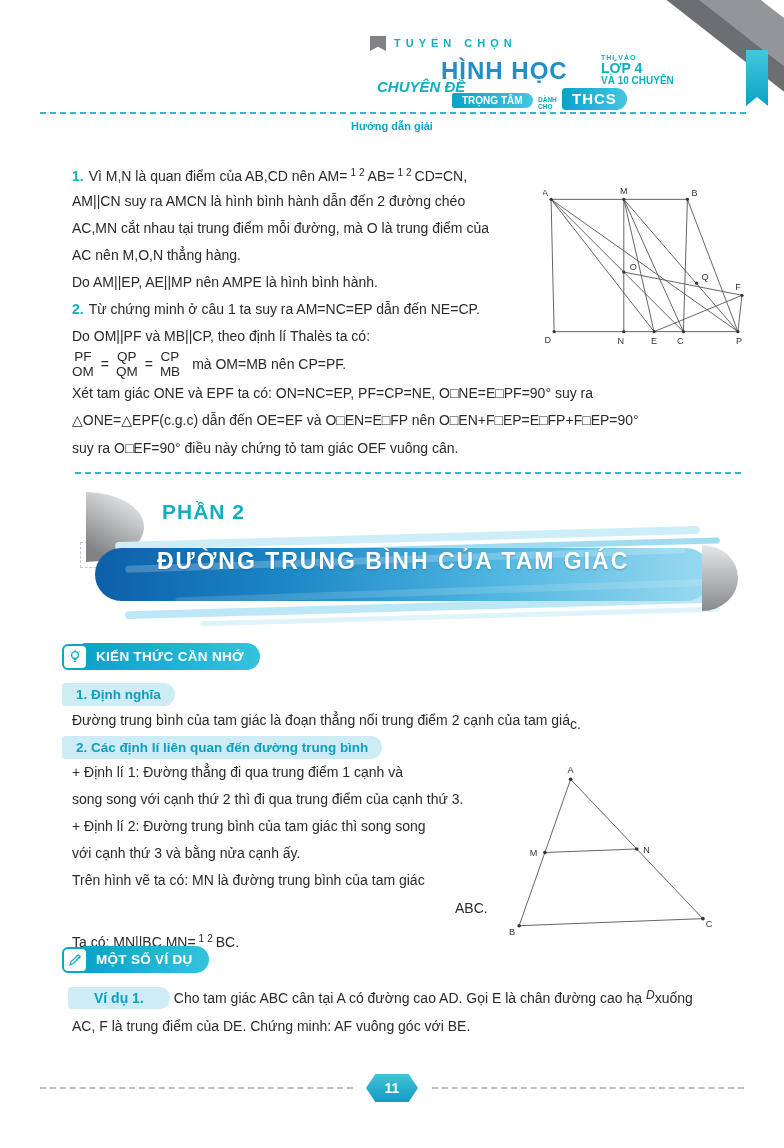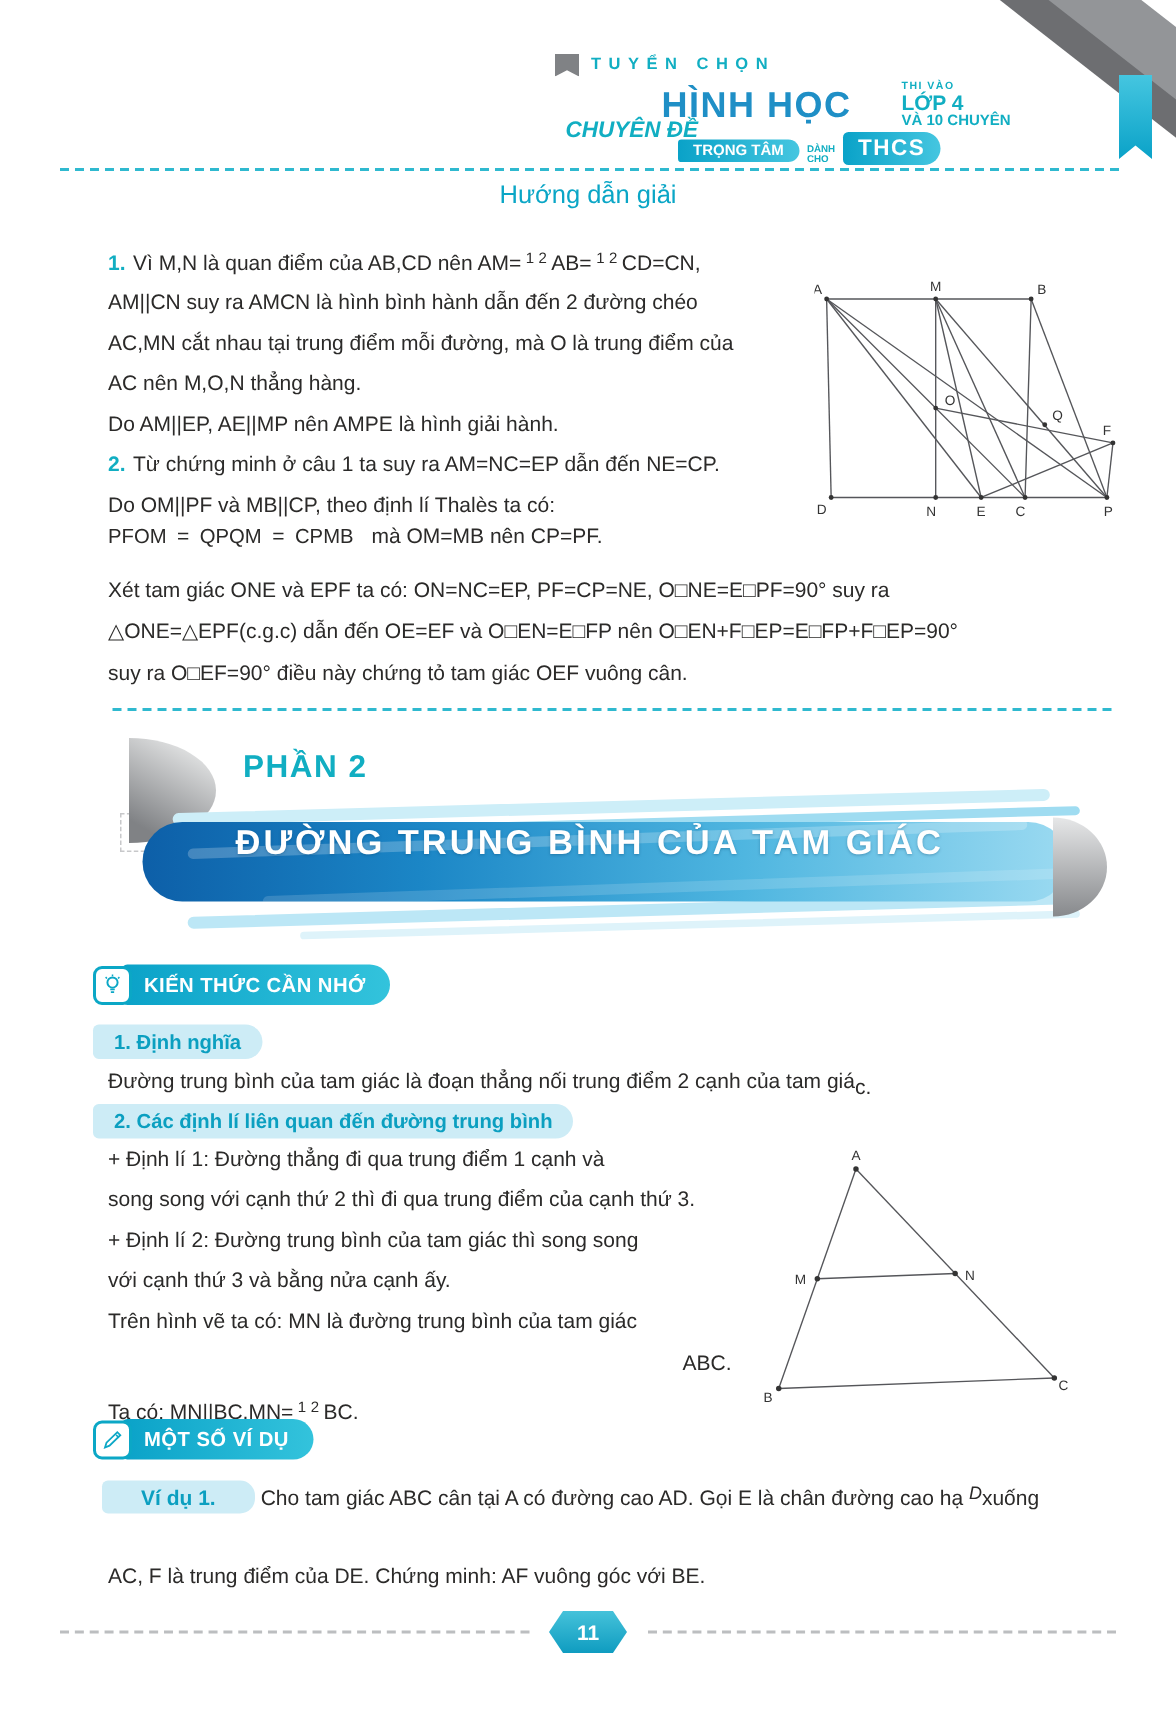--- a/index.html
+++ b/index.html
@@ -25,27 +25,27 @@
   .sub1 { position:absolute; left:452px; top:93px; background:linear-gradient(90deg,#0aa2c8,#45c6e0); color:#fff;
     font-size:10px; font-weight:bold; padding:2px 10px; border-radius:3px 10px 10px 3px; }
   .sub2 { position:absolute; left:538px; top:96px; font-size:6.5px; font-weight:bold; color:#11aec2; width:22px; line-height:7px; }
   .sub3 { position:absolute; left:562px; top:88px; background:linear-gradient(90deg,#0aa2c8,#45c6e0); color:#fff;
     font-size:15px; font-weight:800; padding:2px 10px 3px; border-radius:4px 12px 12px 4px; letter-spacing:1px; }
   .dash { position:absolute; border-top:2px dashed #2fb9cf; }
   .hdr-dash { left:40px; top:112px; width:706px; }
   .mid-dash { left:75px; top:472px; width:666px; }
 
   
-  .sol-title { position:absolute; left:0; top:120px; width:784px; text-align:center; color:#0aa6c6; font-weight:normal; font-size:17px; }
+  .sol-title { position:absolute; left:0; top:120px; width:784px; text-align:center; color:#0aa6c6; font-weight:bold; font-size:11px; }
   .line { position:absolute; left:72px; font-size:14px; white-space:nowrap; color:#2b2a29; }
   .num { color:#11aec2; font-weight:bold; margin-right:5px; }
   .fr12 { display:inline-block; vertical-align:5px; font-size:10px; margin:16px 3px; }
   .fr12 span:first-child { margin-right:3px; }
   .fracline { display:flex; align-items:center; gap:7px; }
-  .frac { display:inline-flex; flex-direction:row; align-items:center; line-height:15px; font-size:13.5px; }
+  .frac { display:inline-flex; flex-direction:column; align-items:center; line-height:15px; font-size:13.5px; }
   .fracline .tail { margin-left:5px; }
 
   .diag1 { position:absolute; left:543px; top:182px; width:202px; height:167px; }
   .diag2 { position:absolute; left:503px; top:763px; width:212px; height:177px; }
   .diag text { font-size:9px; fill:#333; }
   .diag line, .diag path { stroke:#55565a; stroke-width:0.9; fill:none; }
   .diag circle { fill:#333; }
 
   
   .p2-deco { position:absolute; left:86px; top:492px; width:58px; height:70px;
@@ -78,21 +78,21 @@
     padding:6px 16px 6px 15px; border-radius:4px 14px 14px 4px; letter-spacing:0.3px; white-space:nowrap; }
   .pill { position:absolute; background:#cdecf6; color:#0b9fc0; font-weight:bold; font-size:13.5px;
     padding:4px 14px; border-radius:4px 12px 12px 4px; white-space:nowrap; }
   .ktext { position:absolute; left:72px; font-size:14px; white-space:nowrap; }
   .def-tail { vertical-align:-4px; }
 
   
   .vd-line1 { position:absolute; left:68px; top:988px; font-size:14px; white-space:nowrap; }
   .vd-pill { background:#cdecf6; color:#0b9fc0; font-weight:bold; padding:3px 26px; border-radius:4px 10px 10px 4px; margin-right:4px; }
   .supD { font-size:12px; vertical-align:4px; font-style:italic; }
-  .vd-line2 { position:absolute; left:72px; top:1018px; font-size:14px; white-space:nowrap;margin-top:24px; }
+  .vd-line2 { position:absolute; left:72px; top:1018px; font-size:14px; white-space:nowrap; }
 
   
   .fdash { position:absolute; top:1087px; border-top:2px dashed #bcbec0; }
   .fdash-l { left:40px; width:313px; }
   .fdash-r { left:432px; width:312px; }
   .page-badge { position:absolute; left:366px; top:1074px; width:52px; height:28px;
     background:linear-gradient(180deg,#45c2da,#0f9cc0);
     clip-path:polygon(18% 0,82% 0,100% 50%,82% 100%,18% 100%,0 50%);
     color:#fff; font-weight:bold; font-size:14px; display:flex; align-items:center; justify-content:center; }
 </style>
@@ -120,21 +120,21 @@
 
   <div class="sol-title">Hướng dẫn giải</div>
 
   <div class="line" style="top:151px">
     <span class="num">1.</span><span>Vì M,N là quan điểm của AB,CD nên AM=</span><span class="fr12"><span>1</span><span>2</span></span><span>AB=</span><span class="fr12"><span>1</span><span>2</span></span><span>CD=CN,</span>
   </div>
 
   <div class="line" style="top:193px">AM||CN suy ra AMCN là hình bình hành dẫn đến 2 đường chéo</div>
   <div class="line" style="top:220px">AC,MN cắt nhau tại trung điểm mỗi đường, mà O là trung điểm của</div>
   <div class="line" style="top:247px">AC nên M,O,N thẳng hàng.</div>
-  <div class="line" style="top:274px">Do AM||EP, AE||MP nên AMPE là hình giải hành.</div>
+  <div class="line" style="top:274px">Do AM||EP, AE||MP nên AMPE là hình bình hành.</div>
 
   <div class="line" style="top:301px">
     <span class="num">2.</span><span>Từ chứng minh ở câu 1 ta suy ra AM=NC=EP dẫn đến NE=CP.</span>
   </div>
 
   <div class="line" style="top:328px">Do OM||PF và MB||CP, theo định lí Thalès ta có:</div>
 
   <div class="line fracline" style="top:349px">
     <span class="frac">
         <span>PF</span>

